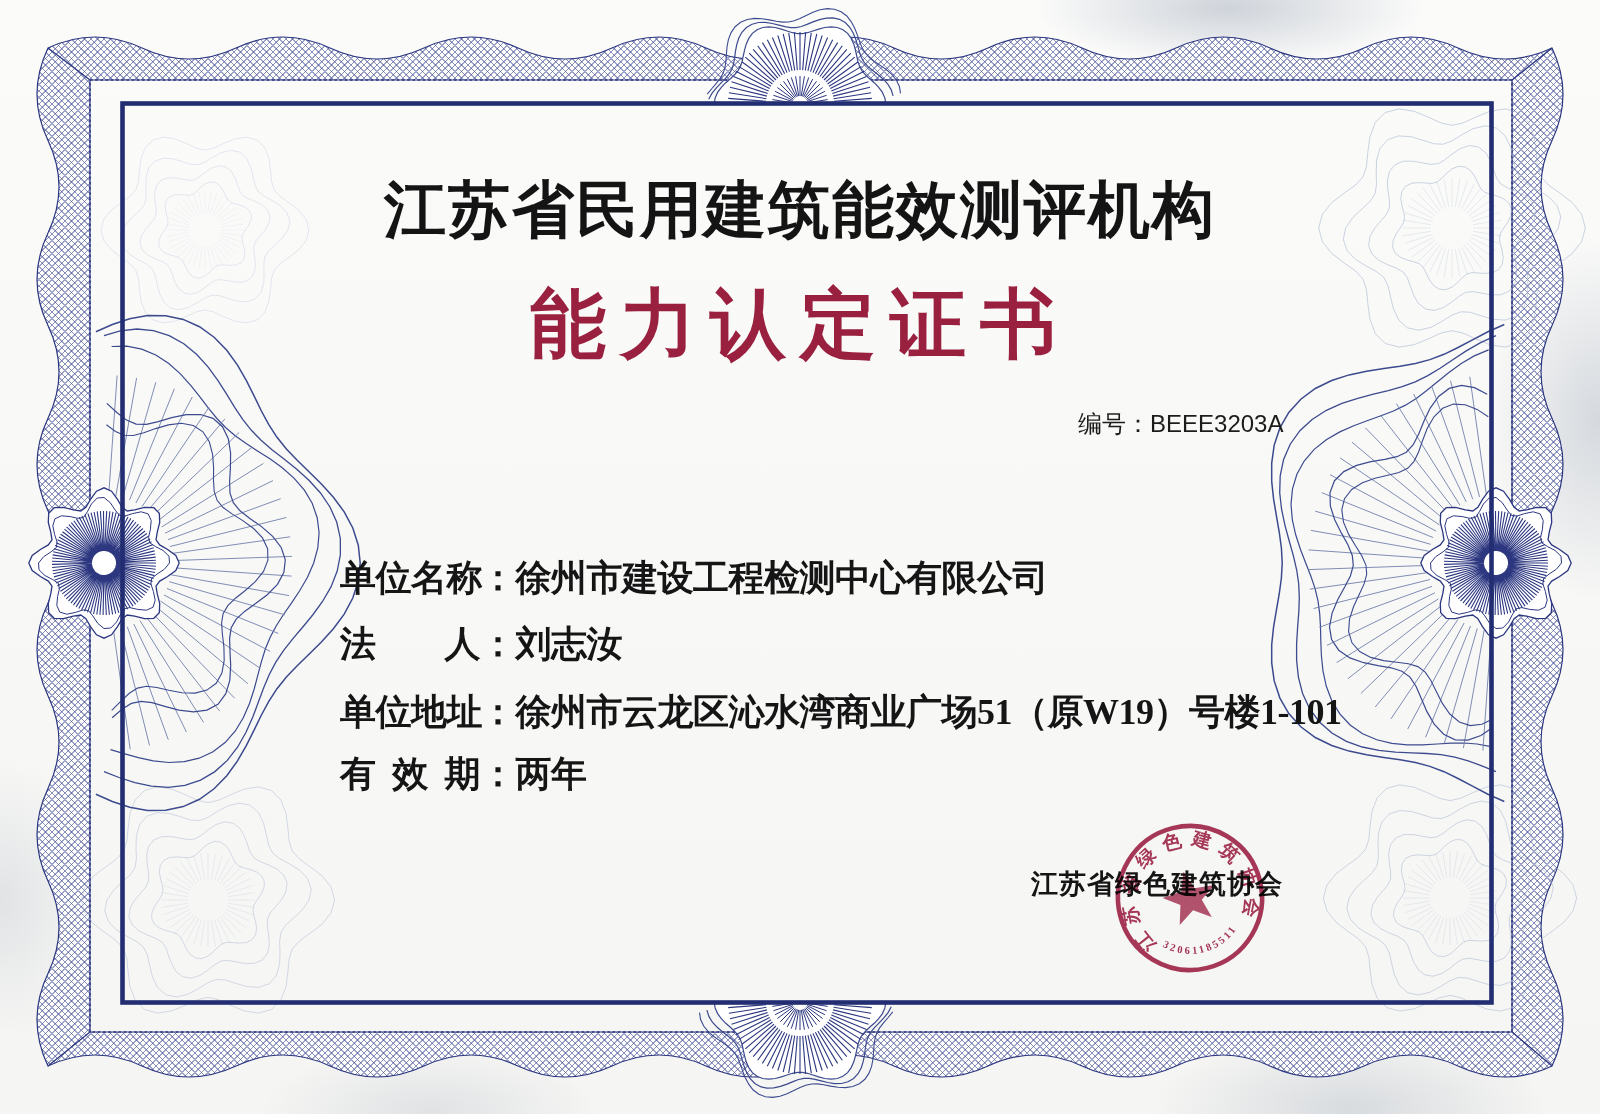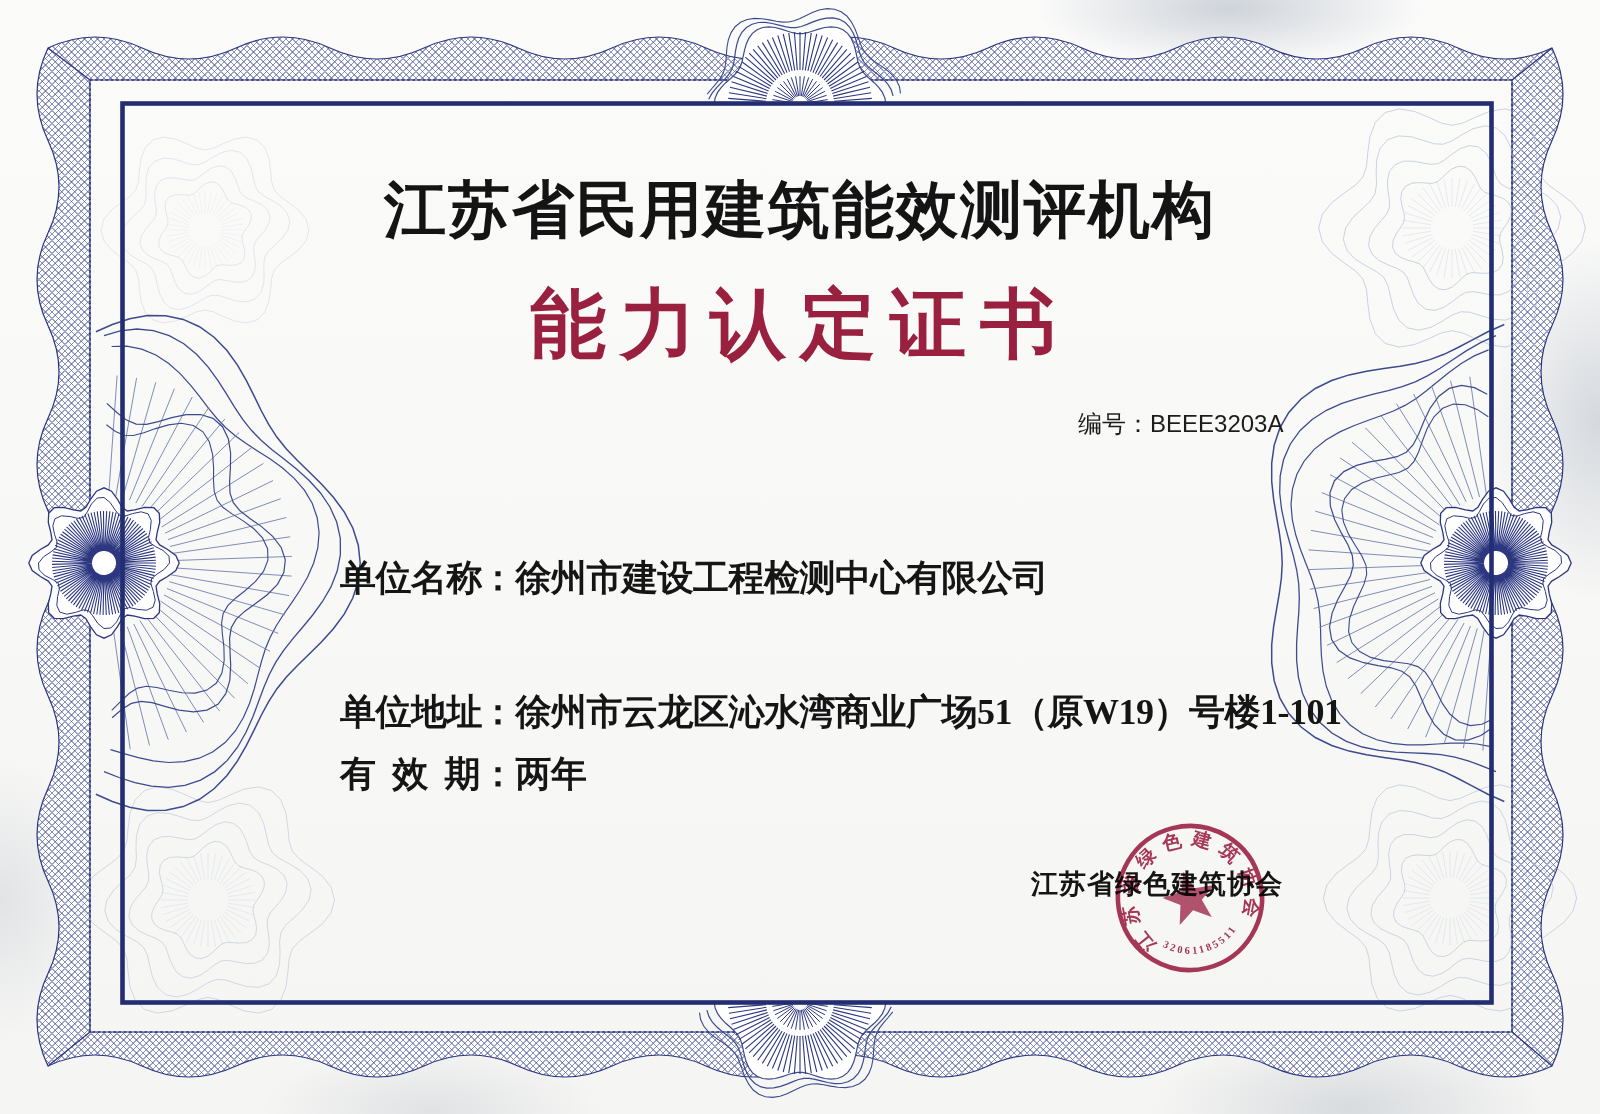--- a/index.html
+++ b/index.html
@@ -110,20 +110,23 @@
   <div class="txt title">江苏省民用建筑能效测评机构</div>
   <div class="txt subtitle">能力认定证书</div>
 
   <div class="txt certno">
     <span>编号：</span><span>BEEE3203A</span>
   </div>
 
   <div class="txt row r1">
     <span class="flabel">单位名称</span><span>：</span><span class="fvalue">徐州市建设工程检测中心有限公司</span>
   </div>
+  <div class="txt row r2">
+    <span class="flabel">法人</span><span>：</span><span class="fvalue">刘志汝</span>
+  </div>
   <div class="txt row r3">
     <span class="flabel">单位地址</span><span>：</span><span class="fvalue">徐州市云龙区沁水湾商业广场51（原W19）号楼1-101</span>
   </div>
   <div class="txt row r4">
     <span class="flabel">有效期</span><span>：</span><span class="fvalue">两年</span>
   </div>
 
   <div class="txt issuer">江苏省绿色建筑协会</div>
 
   <svg class="seal" viewBox="0 0 220 220">

